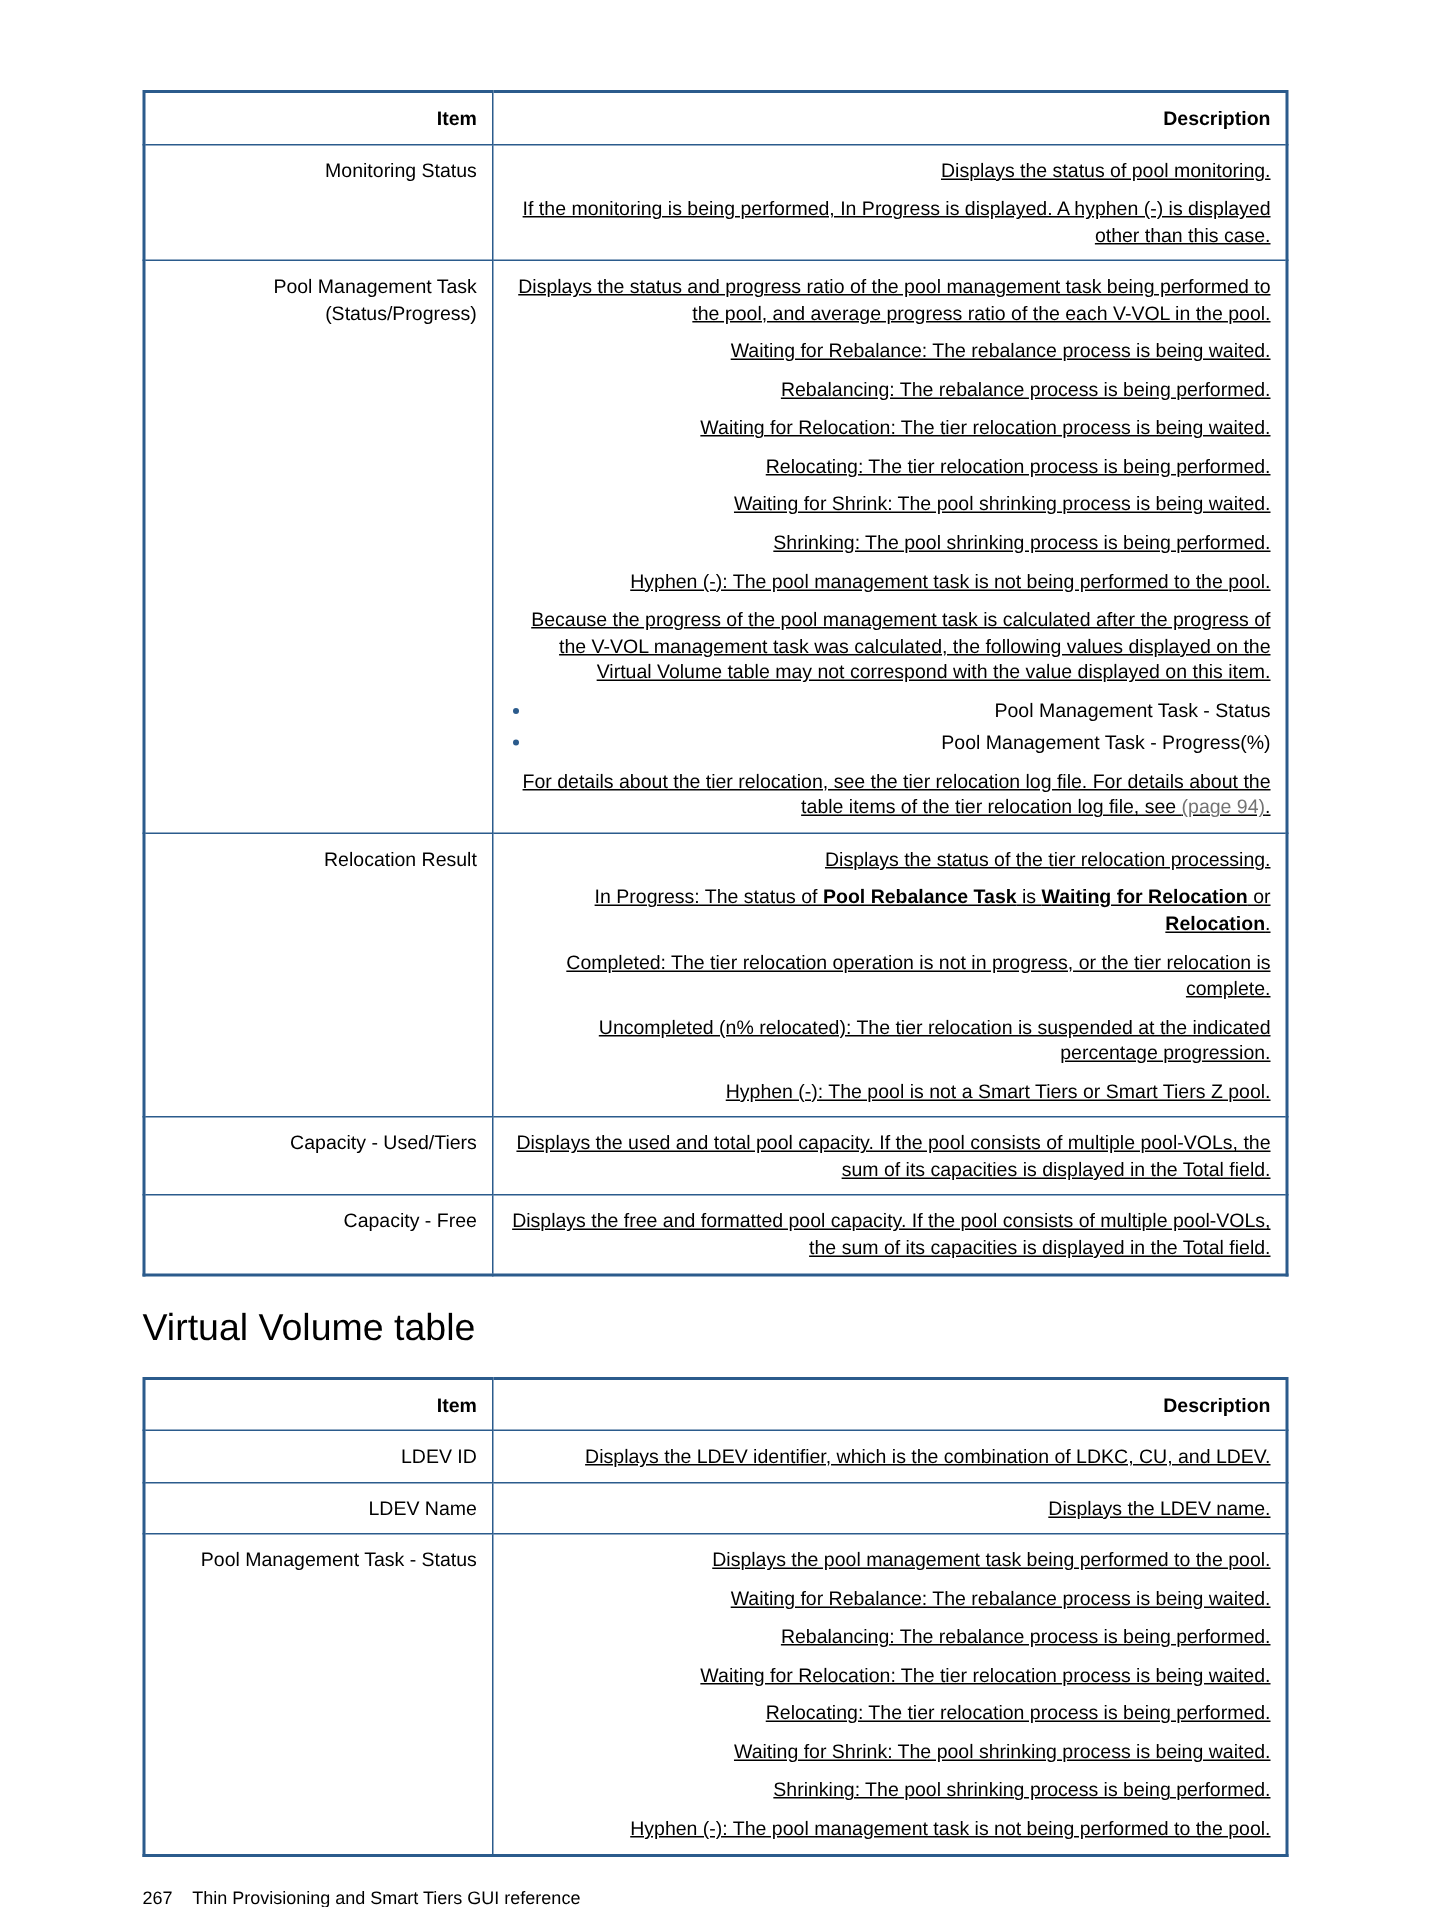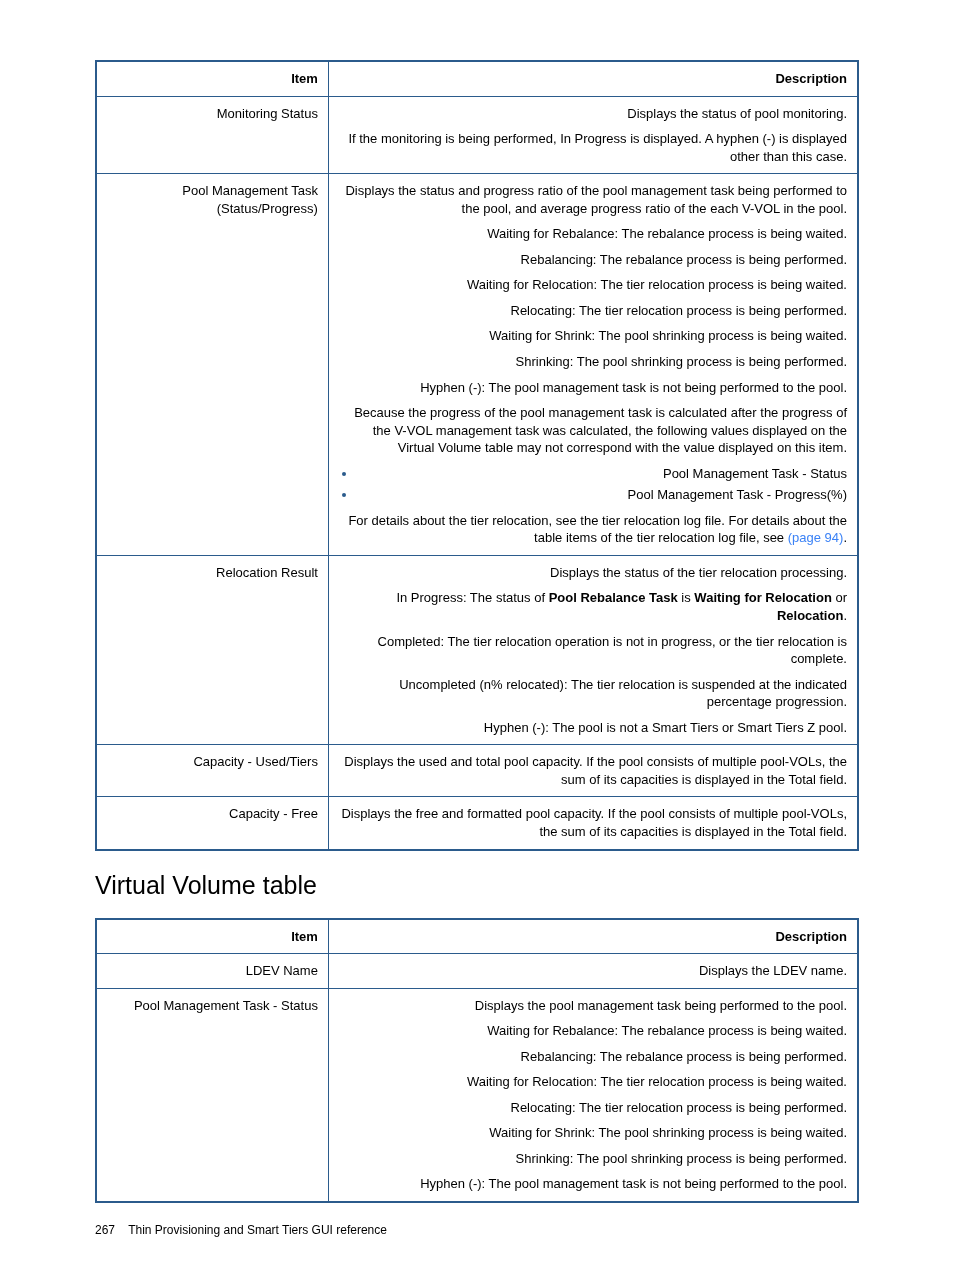--- a/index.html
+++ b/index.html
@@ -32,39 +32,40 @@
       border-bottom: 1px solid #2b5b8c;
     }
     td {
       padding: 8px 10px;
     }
     td.item-col {
       width: 30.5%;
     }
     p {
       margin: 0 0 8px 0;
+      text-decoration: underline;
     }
     p:last-child {
       margin-bottom: 0;
     }
     ul {
       margin: 0 0 8px 0;
       padding-left: 18px;
     }
     li {
       margin-bottom: 4px;
     }
     li::marker {
       color: #2b5b8c;
     }
     .bold {
       font-weight: bold;
     }
     .link {
-      color: #3b82f6;
+      color: #737373;
     }
     h2.section-title {
       font-family: Arial, Helvetica, sans-serif;
       font-weight: normal;
       color: #000000;
       font-size: 25px;
       margin: 18px 0 18px 0;
     }
     .footer {
       font-size: 12px;
@@ -140,20 +141,26 @@
 
 <table>
   <thead>
     <tr>
       <th class="item-col">Item</th>
       <th>Description</th>
     </tr>
   </thead>
   <tbody>
     <tr>
+      <td class="item-col">LDEV ID</td>
+      <td>
+        <p>Displays the LDEV identifier, which is the combination of LDKC, CU, and LDEV.</p>
+      </td>
+    </tr>
+    <tr>
       <td class="item-col">LDEV Name</td>
       <td>
         <p>Displays the LDEV name.</p>
       </td>
     </tr>
     <tr>
       <td class="item-col">Pool Management Task - Status</td>
       <td>
         <p>Displays the pool management task being performed to the pool.</p>
         <p>Waiting for Rebalance: The rebalance process is being waited.</p>

